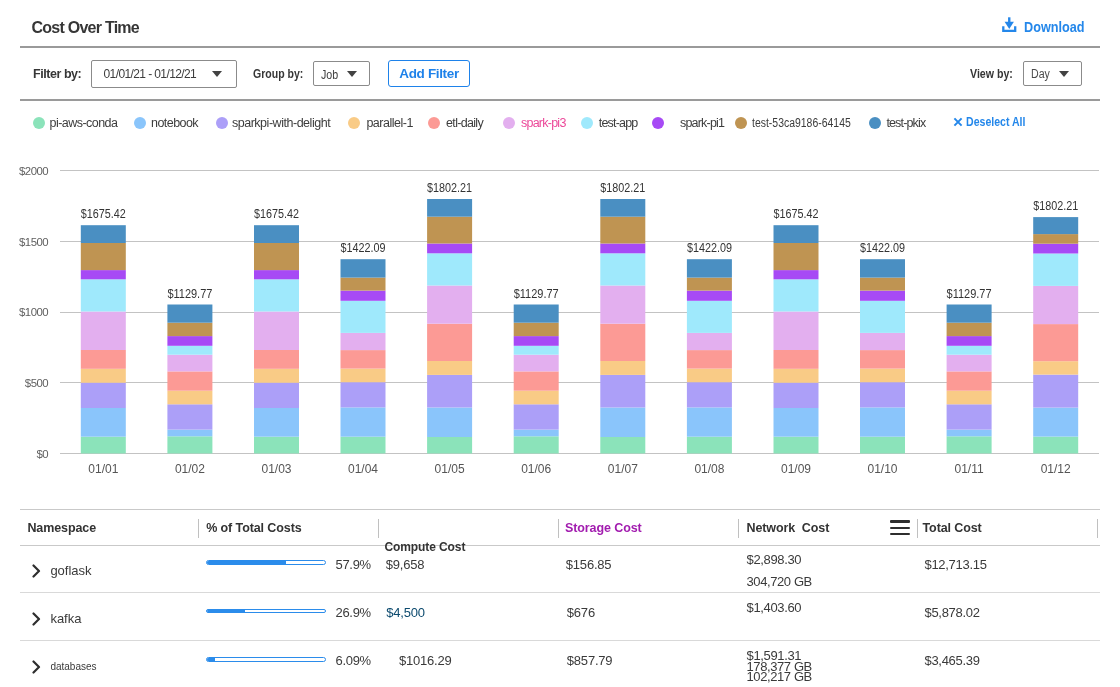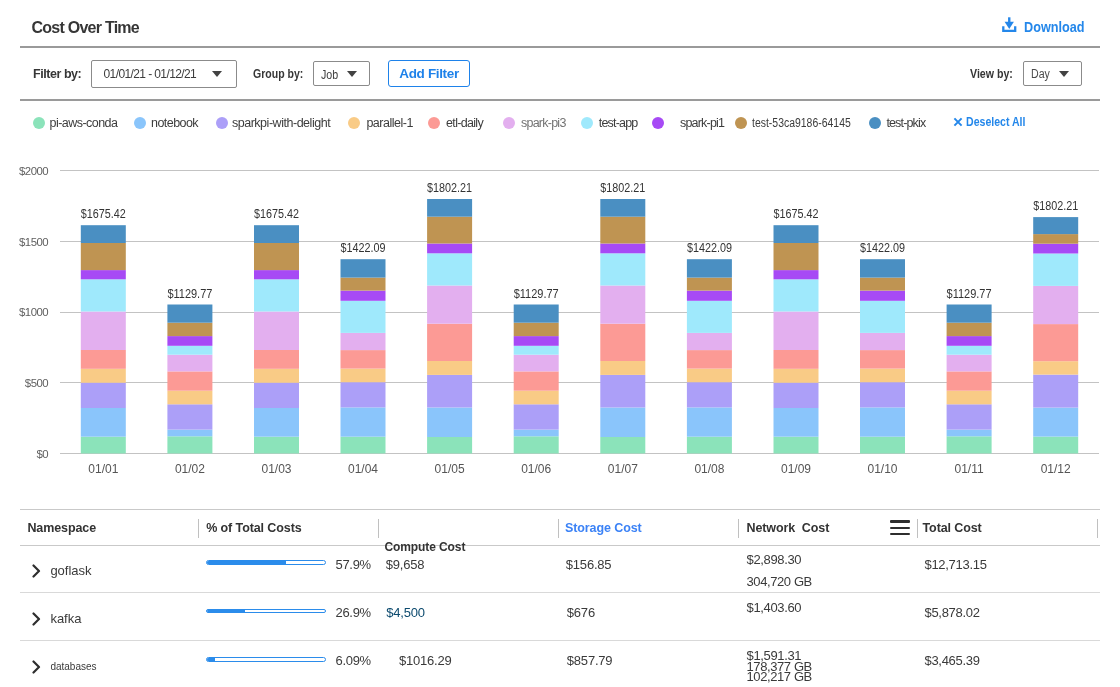--- a/index.html
+++ b/index.html
@@ -47,21 +47,21 @@
 <div style="position:absolute;left:49.6px;top:115.8px;font-size:12.5px;color:#3c3c3c;letter-spacing:-0.55px;">pi-aws-conda</div>
 <div style="position:absolute;left:134.4px;top:116.7px;width:12px;height:12px;border-radius:50%;background:#8AC5FB;"></div>
 <div style="position:absolute;left:151.0px;top:115.8px;font-size:12.5px;color:#3c3c3c;letter-spacing:-0.55px;">notebook</div>
 <div style="position:absolute;left:216.2px;top:116.7px;width:12px;height:12px;border-radius:50%;background:#AC9FF8;"></div>
 <div style="position:absolute;left:231.9px;top:115.8px;font-size:12.5px;color:#3c3c3c;letter-spacing:-0.47px;text-align:right;">sparkpi-with-delight</div>
 <div style="position:absolute;left:348.3px;top:116.7px;width:12px;height:12px;border-radius:50%;background:#F9CB86;"></div>
 <div style="position:absolute;left:366.4px;top:115.8px;font-size:12.5px;color:#3c3c3c;letter-spacing:-0.48px;">parallel-1</div>
 <div style="position:absolute;left:427.7px;top:116.7px;width:12px;height:12px;border-radius:50%;background:#FC9A95;"></div>
 <div style="position:absolute;left:446.1px;top:115.8px;font-size:12.5px;color:#3c3c3c;letter-spacing:-0.69px;">etl-daily</div>
 <div style="position:absolute;left:502.6px;top:116.7px;width:12px;height:12px;border-radius:50%;background:#E3AFEF;"></div>
-<div style="position:absolute;left:521.0px;top:115.8px;font-size:12.5px;color:#737373;letter-spacing:-0.76px;">spark-pi3</div>
+<div style="position:absolute;left:521.0px;top:115.8px;font-size:12.5px;color:#ec4899;letter-spacing:-0.76px;">spark-pi3</div>
 <div style="position:absolute;left:580.7px;top:116.7px;width:12px;height:12px;border-radius:50%;background:#9FE9FC;"></div>
 <div style="position:absolute;left:598.8px;top:115.8px;font-size:12.5px;color:#3c3c3c;letter-spacing:-0.82px;">test-app</div>
 <div style="position:absolute;left:652.1px;top:116.7px;width:12px;height:12px;border-radius:50%;background:#A74AF5;"></div>
 <div style="position:absolute;left:670.0px;top:115.8px;font-size:12.5px;color:#3c3c3c;letter-spacing:-0.8px;margin-left:10px;">spark-pi1</div>
 <div style="position:absolute;left:734.7px;top:116.7px;width:12px;height:12px;border-radius:50%;background:#BF9452;"></div>
 <div style="position:absolute;left:752.4px;top:115.8px;font-size:12.5px;color:#3c3c3c;transform:scaleX(0.836);transform-origin:0 50%;">test-53ca9186-64145</div>
 <div style="position:absolute;left:869.0px;top:116.7px;width:12px;height:12px;border-radius:50%;background:#4A8FC2;"></div>
 <div style="position:absolute;left:886.4px;top:115.8px;font-size:12.5px;color:#3c3c3c;letter-spacing:-0.85px;">test-pkix</div>
 <svg class="abs" style="left:952.5px;top:117px;" width="10" height="10" viewBox="0 0 10 10">
   <path d="M1.4 1.4 L8.6 8.6 M8.6 1.4 L1.4 8.6" stroke="#2487ea" stroke-width="2"></path>
@@ -231,21 +231,21 @@
 <div style="position:absolute;left:20px;top:640px;width:1080px;height:1px;background:#d9d9d9;"></div>
 <div style="position:absolute;left:198px;top:518.5px;width:1px;height:19px;background:#c0c0c0;"></div>
 <div style="position:absolute;left:377.5px;top:518.5px;width:1px;height:19px;background:#c0c0c0;"></div>
 <div style="position:absolute;left:557.5px;top:518.5px;width:1px;height:19px;background:#c0c0c0;"></div>
 <div style="position:absolute;left:737.5px;top:518.5px;width:1px;height:19px;background:#c0c0c0;"></div>
 <div style="position:absolute;left:917.3px;top:518.5px;width:1px;height:19px;background:#c0c0c0;"></div>
 <div style="position:absolute;left:1096.5px;top:518.5px;width:1px;height:19px;background:#c0c0c0;"></div>
 <div style="position:absolute;left:27.4px;top:521.0px;font-size:12.5px;font-weight:bold;color:#333;line-height:14.5px;letter-spacing:-0.1px;">Namespace</div>
 <div style="position:absolute;left:206.2px;top:521.0px;font-size:12.5px;font-weight:bold;color:#333;line-height:14.5px;letter-spacing:-0.1px;">% of Total Costs</div>
 <div style="position:absolute;left:384.5px;top:540px;font-size:12px;font-weight:bold;color:#333;line-height:14.5px;letter-spacing:-0.1px;">Compute Cost</div>
-<div style="position:absolute;left:565.0px;top:521.0px;font-size:12.5px;font-weight:bold;color:#3b82f6;line-height:14.5px;letter-spacing:-0.1px;">Storage Cost</div>
+<div style="position:absolute;left:565.0px;top:521.0px;font-size:12.5px;font-weight:bold;color:#a21caf;line-height:14.5px;letter-spacing:-0.1px;">Storage Cost</div>
 <div style="position:absolute;left:746.5px;top:521.0px;font-size:12.5px;font-weight:bold;color:#333;line-height:14.5px;letter-spacing:-0.1px;">Network&nbsp; Cost</div>
 <div style="position:absolute;left:922.5px;top:521.0px;font-size:12.5px;font-weight:bold;color:#333;line-height:14.5px;letter-spacing:-0.1px;">Total Cost</div>
 <div style="position:absolute;left:889.5px;top:520.4px;width:20.8px;height:2.2px;background:#2e2e2e;border-radius:1px;"></div>
 <div style="position:absolute;left:889.5px;top:526.8px;width:20.8px;height:2.2px;background:#2e2e2e;border-radius:1px;"></div>
 <div style="position:absolute;left:889.5px;top:533.2px;width:20.8px;height:2.2px;background:#2e2e2e;border-radius:1px;"></div>
 <svg style="position:absolute;left:31.5px;top:563.5px;" width="9" height="14" viewBox="0 0 9 14">
     <path d="M1.5 1.5 L7 7 L1.5 12.5" fill="none" stroke="#2e2e2e" stroke-width="2.2" stroke-linecap="round" stroke-linejoin="round"></path>
   </svg>
 <div style="position:absolute;left:50.4px;top:562.8px;font-size:13px;font-weight:normal;color:#3a3a3a;line-height:15.1px;">goflask</div>
 <div style="position:absolute;left:205.5px;top:560.1px;width:120.5px;height:4.5px;border:1.5px solid #2b8ceb;border-radius:4px;background:#fff;">

